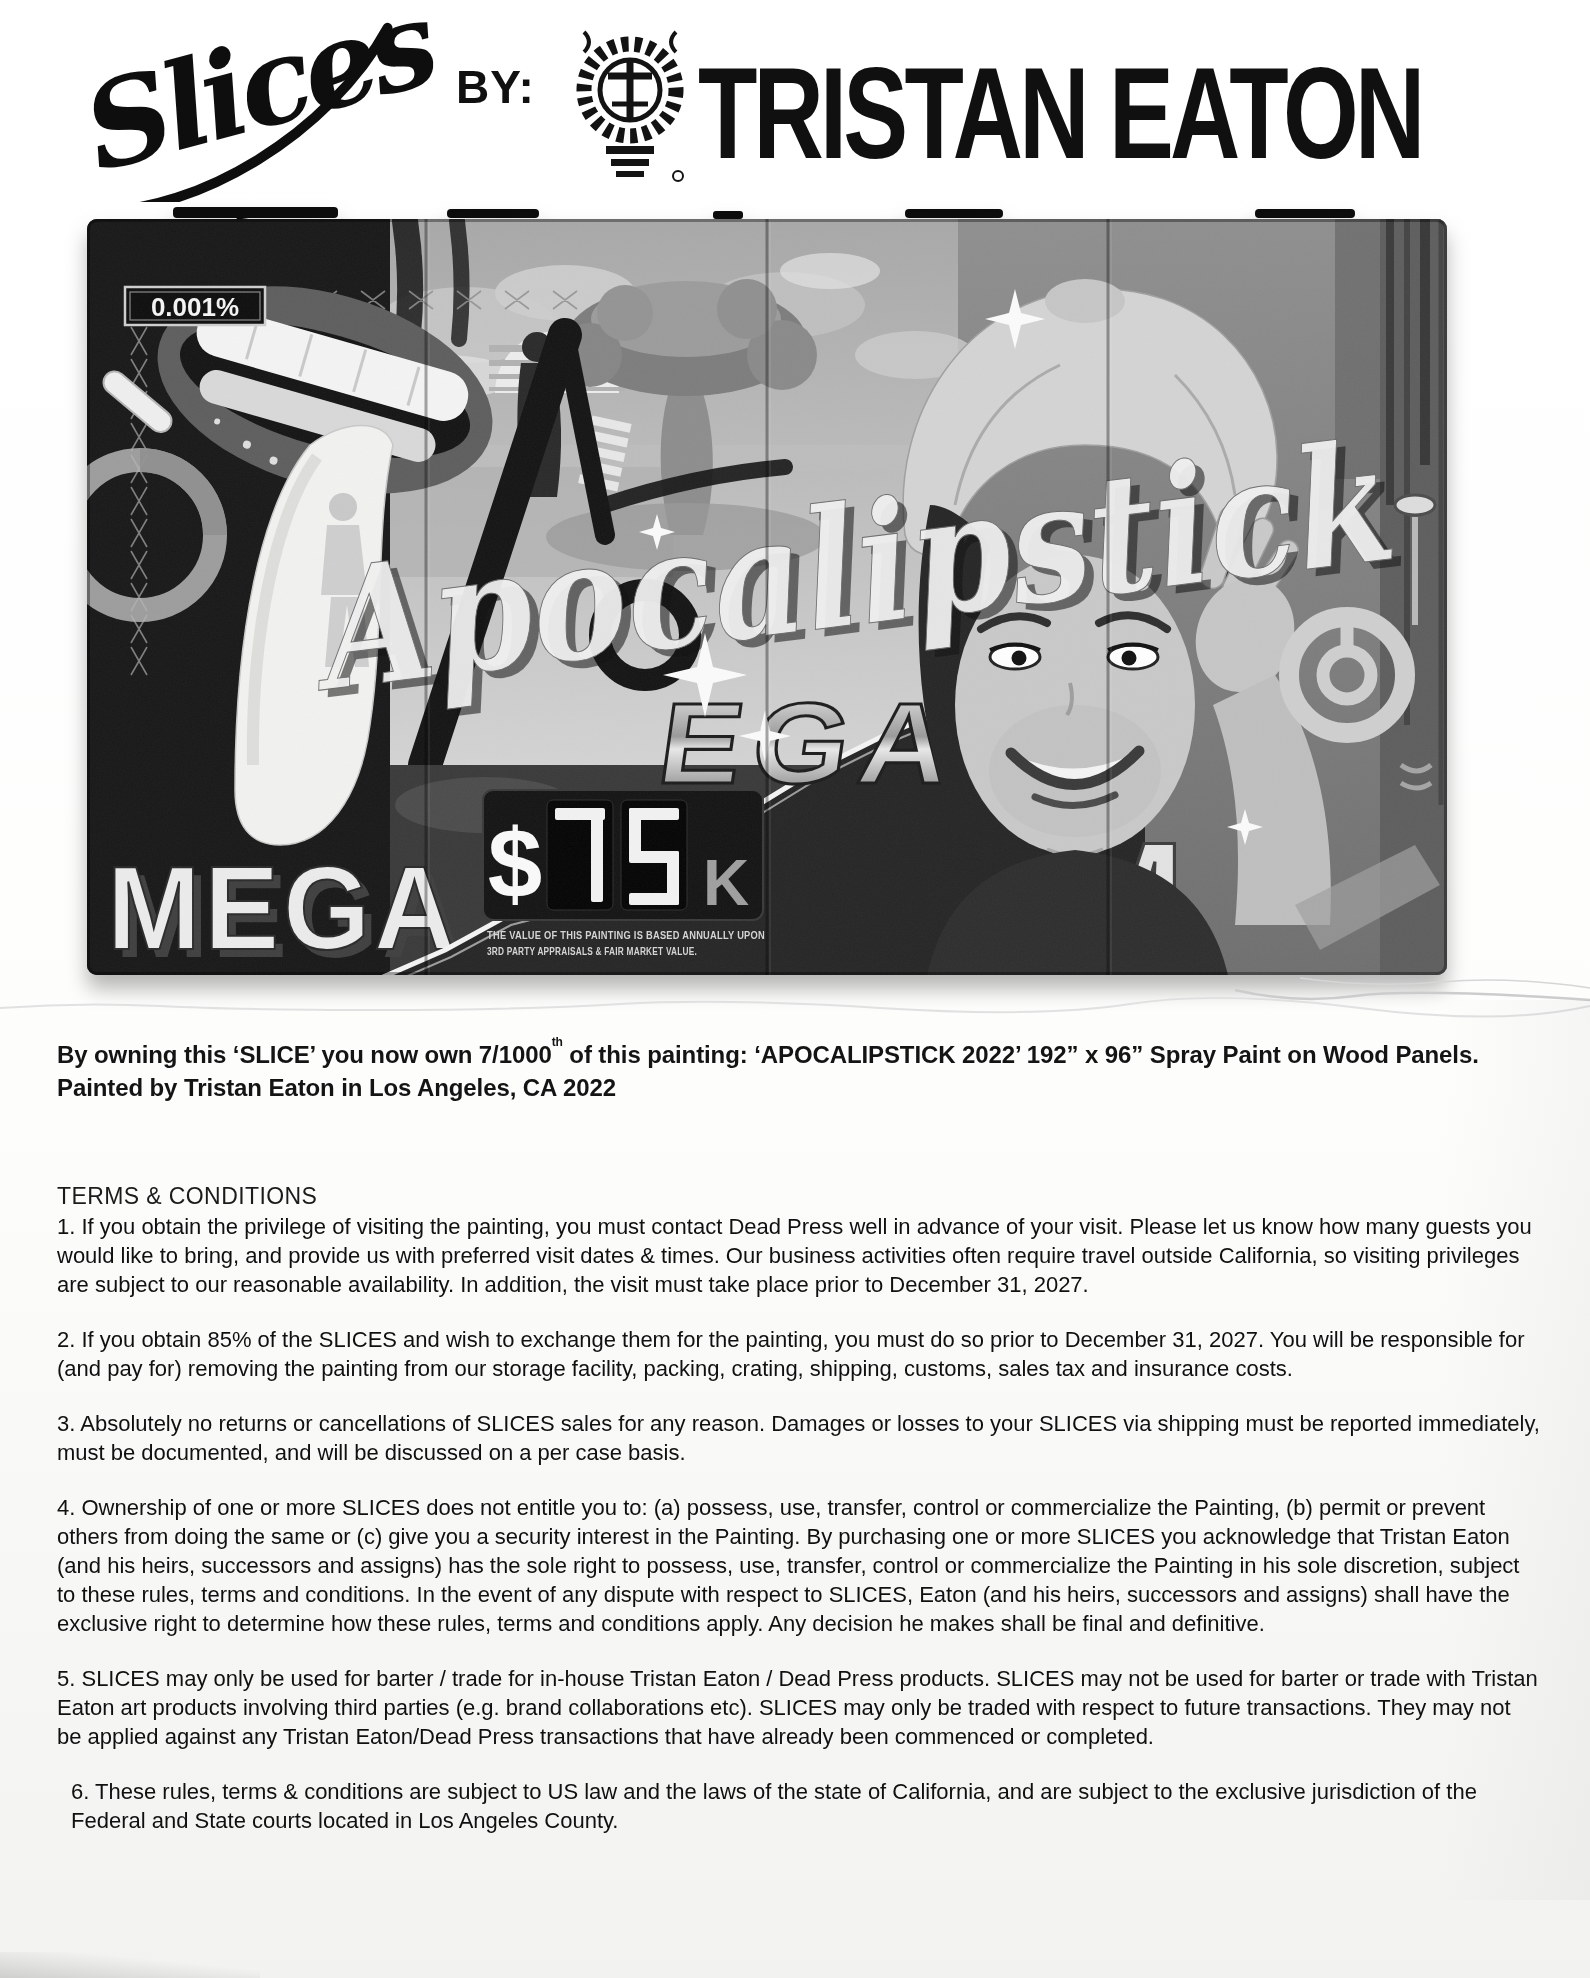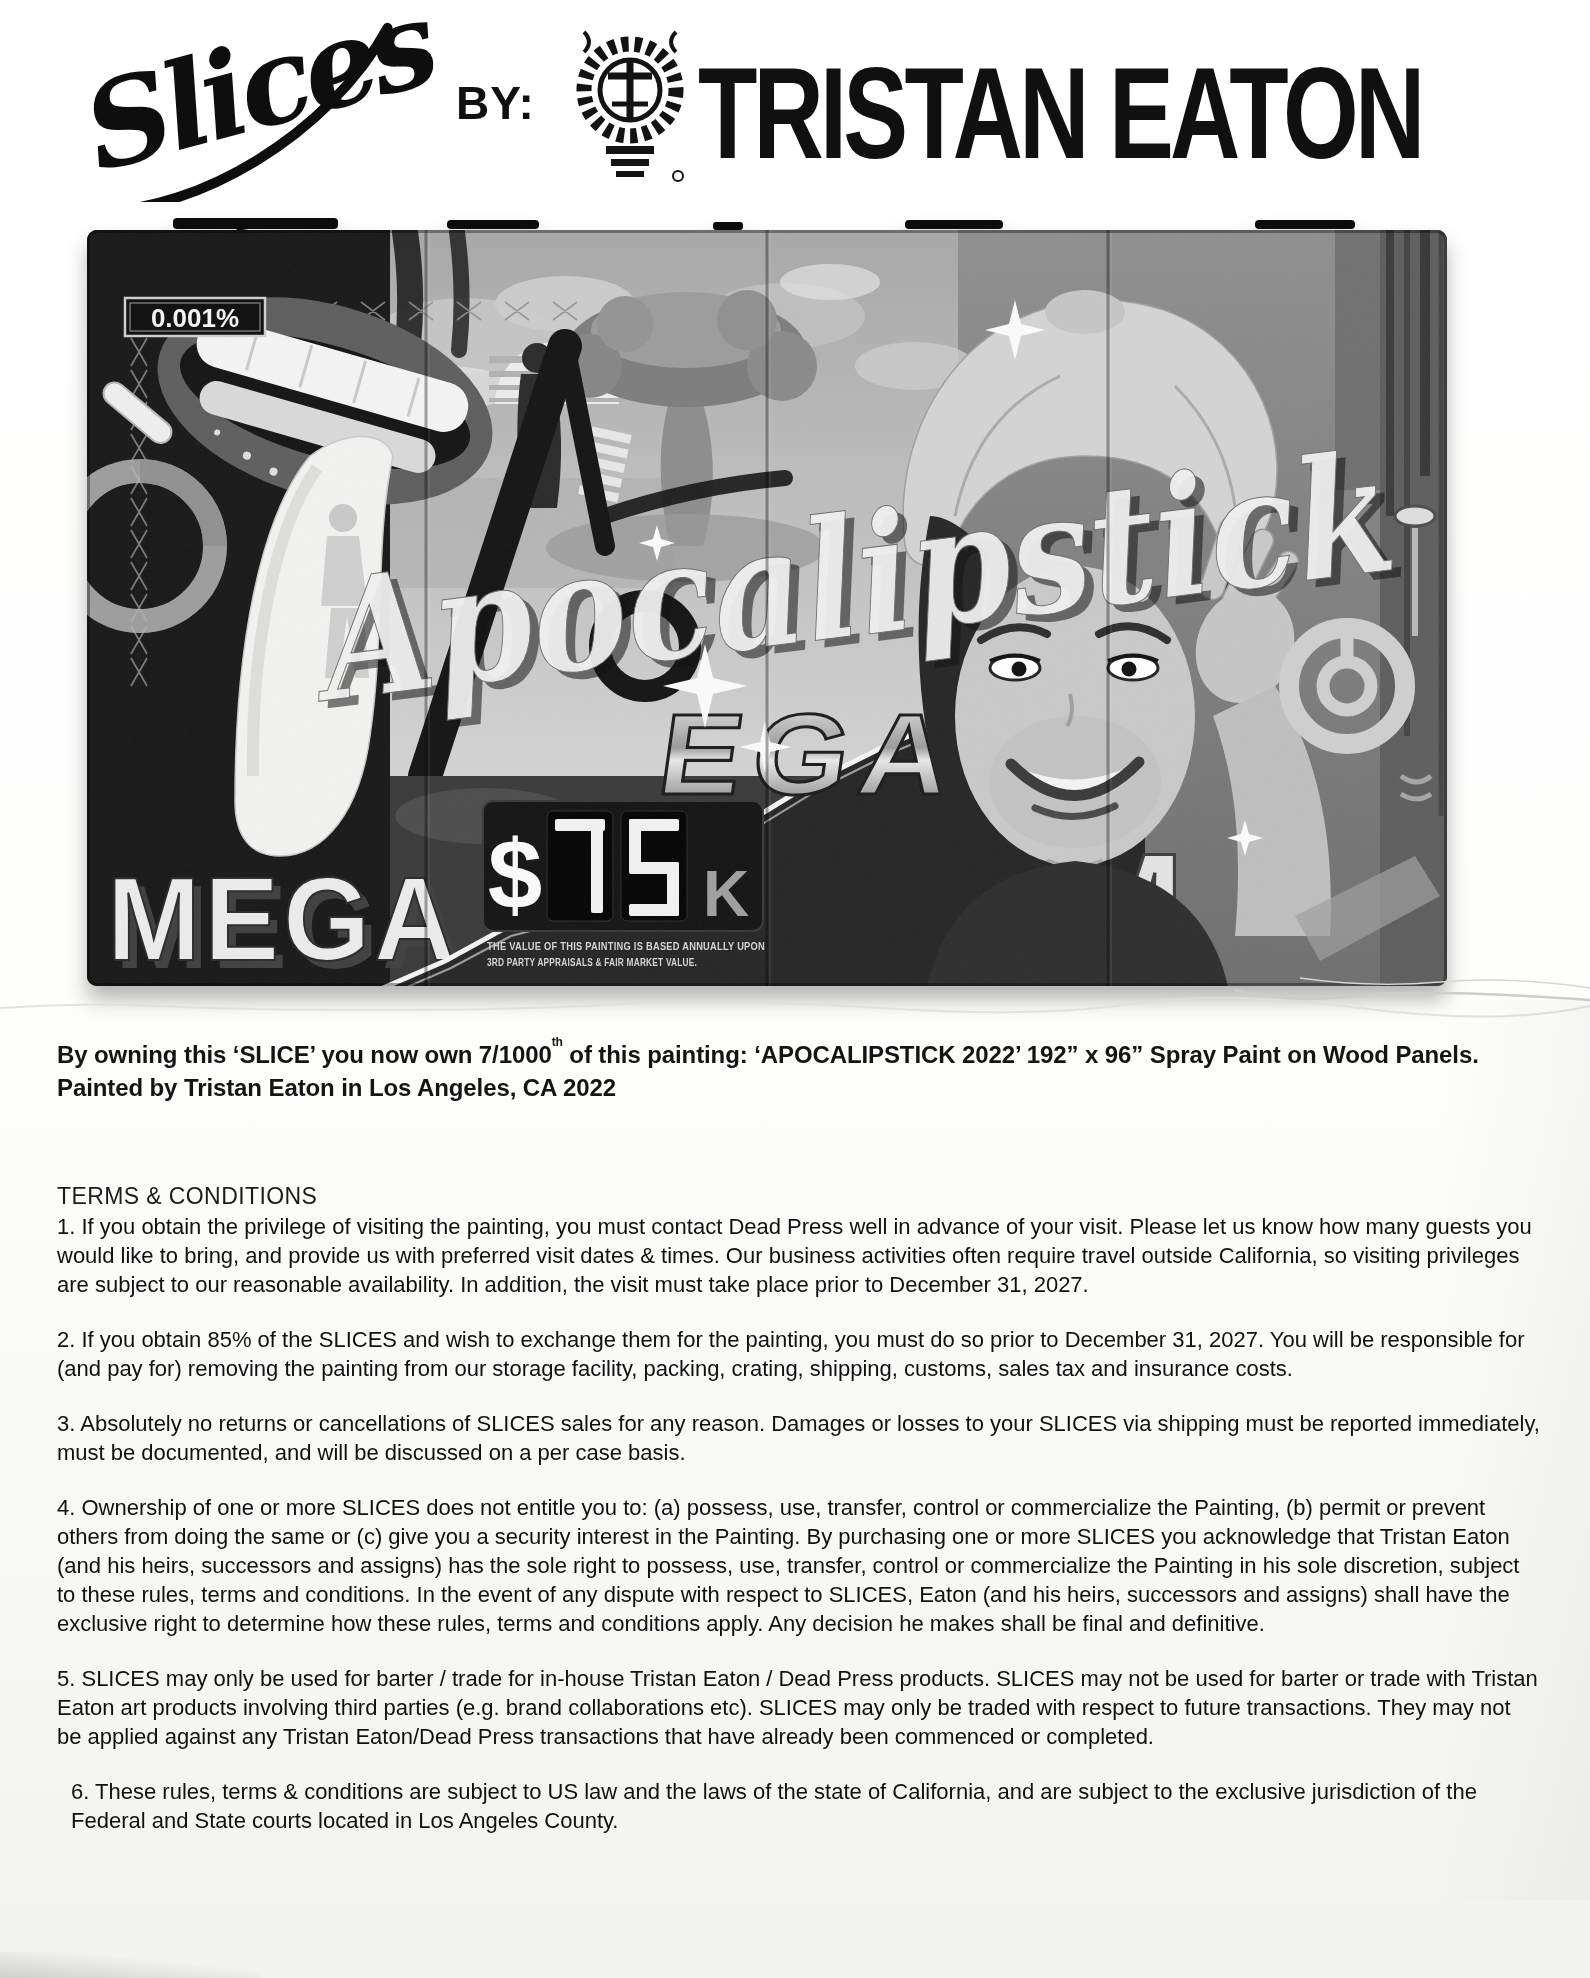--- a/index.html
+++ b/index.html
@@ -3,30 +3,30 @@
 <meta charset="utf-8">
 <style>
   html,body{margin:0;padding:0;}
   body{
     width:1590px;height:1978px;position:relative;overflow:hidden;
     background:#ffffff;font-family:"Liberation Sans",sans-serif;color:#111;
   }
   .page{position:absolute;inset:0;background:linear-gradient(180deg,#ffffff 0%,#fdfdfc 55%,#f2f2f0 100%);}
   
   .slices-svg{position:absolute;left:50px;top:2px;}
-  .by-label{position:absolute;left:456px;top:76px;font-size:46px;font-weight:800;letter-spacing:1px;color:#101010;}
+  .by-label{position:absolute;left:456px;top:60px;font-size:46px;font-weight:800;letter-spacing:1px;color:#101010;}
   .logo-svg{position:absolute;left:566px;top:24px;}
   .artist-name{
     position:absolute;left:698px;top:38px;font-size:128px;font-weight:700;
     letter-spacing:-5px;color:#101010;white-space:nowrap;
     transform:scaleX(.76) scaleY(1.02);transform-origin:left top;
   }
   
   .artwork-wrap{
-    position:absolute;left:85px;top:216px;width:1365px;height:780px;
+    position:absolute;left:85px;top:205px;width:1365px;height:780px;
     filter:drop-shadow(0 14px 10px rgba(0,0,0,.28));
   }
   
   .crease-svg{position:absolute;left:0;top:960px;}
   .corner-shade{position:absolute;left:0;top:1952px;width:260px;height:26px;
     background:linear-gradient(to top right,rgba(150,150,150,.38),rgba(150,150,150,0) 65%);}
   .right-wash{position:absolute;left:1440px;top:1000px;width:150px;height:900px;
     background:linear-gradient(90deg,rgba(0,0,0,0),rgba(120,120,120,.06));}
   
   .caption{

